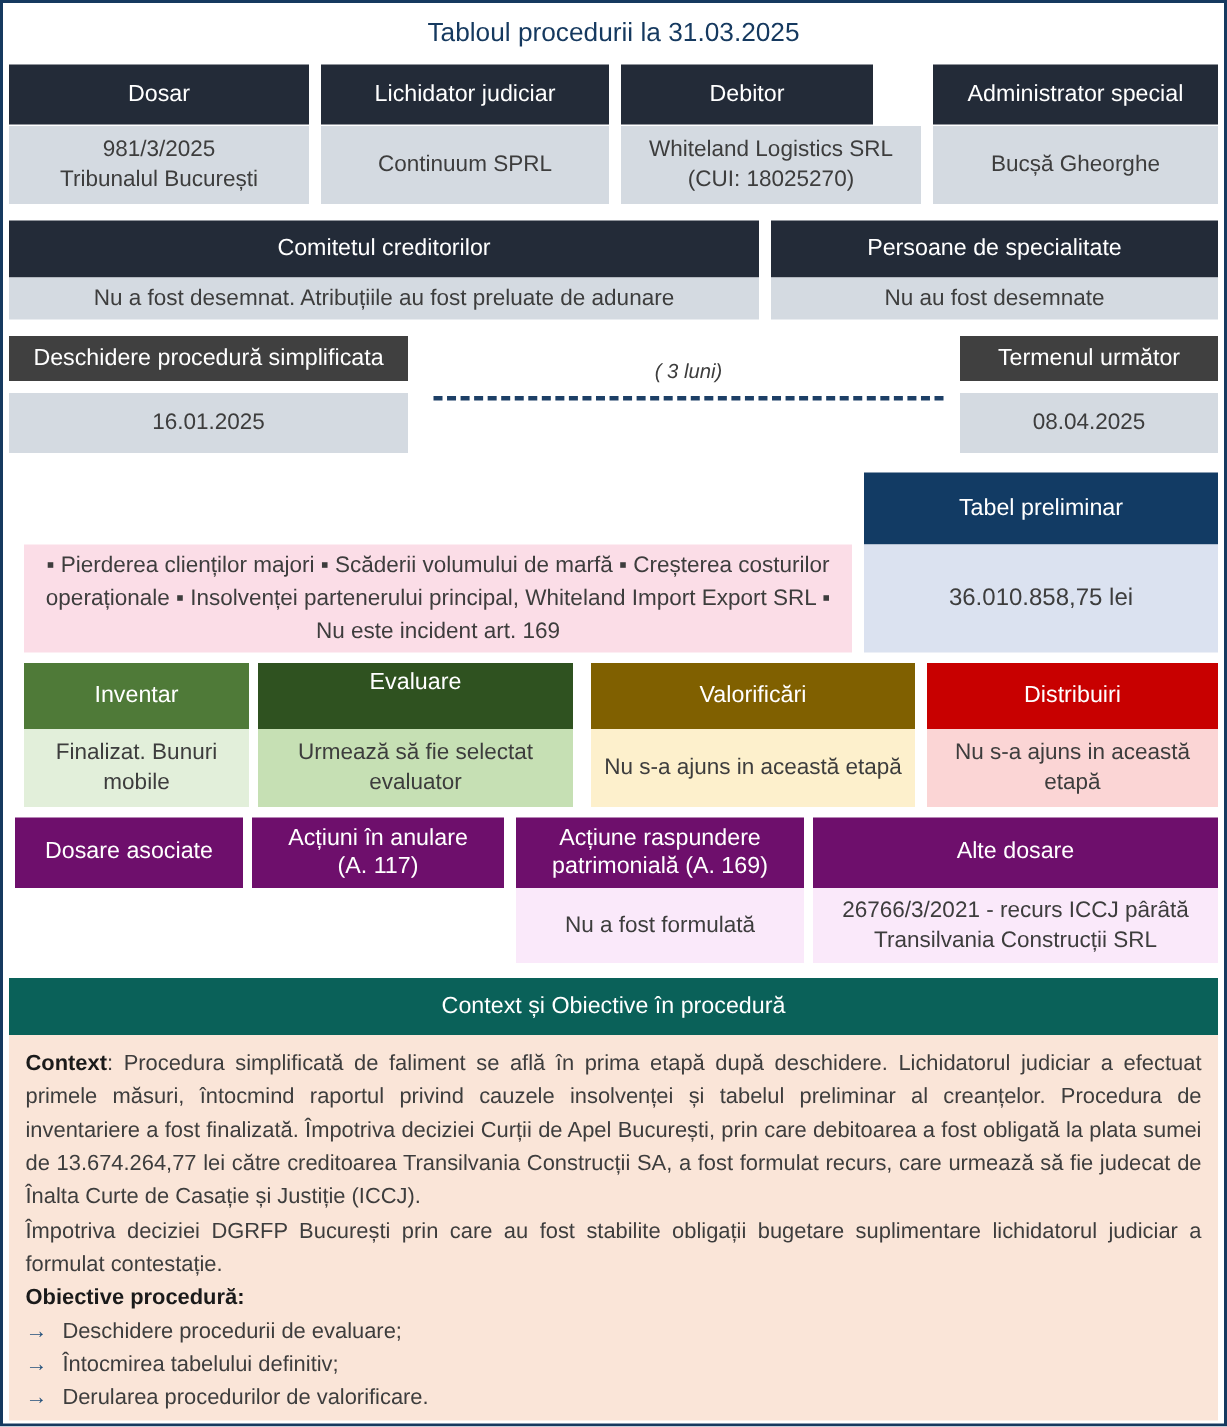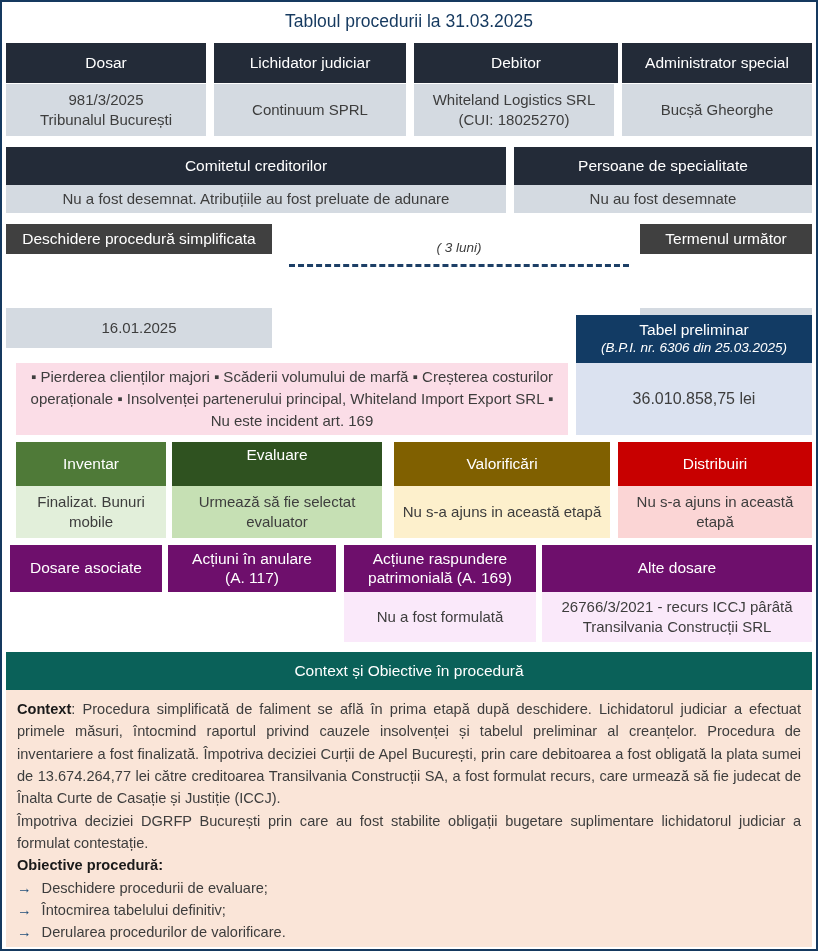--- a/index.html
+++ b/index.html
@@ -66,21 +66,21 @@
   
   .r1h { position: absolute; height: 40px; background: #232b38; top: 41px; }
   .r1b { position: absolute; background: #d4dae1; top: 82px; }
 
   
   .r2h { position: absolute; height: 38px; background: #232b38; top: 145px; }
   .r2b { position: absolute; height: 28px; background: #d4dae1; top: 183px; }
 
   
   .r3h { position: absolute; height: 30px; background: #404040; top: 222px; }
-  .r3b { position: absolute; height: 40px; background: #d4dae1; top: 260px; margin-top: 46px; }
+  .r3b { position: absolute; height: 40px; background: #d4dae1; top: 260px; }
   .dashline {
     position: absolute;
     left: 287px; top: 262px;
     width: 340px; height: 0;
     border-top: 3px dashed #1d3f66;
   }
   .luni {
     position: absolute;
     left: 287px; top: 238px;
     width: 340px;
@@ -131,21 +131,21 @@
 </style>
 </head>
 <body>
 
 <div id="board">
 
   <div class="title-bar">Tabloul procedurii la 31.03.2025</div>
 
   <div class="hd r1h" style="left:4px;width:200px">Dosar</div>
   <div class="hd r1h" style="left:212px;width:192px">Lichidator judiciar</div>
-  <div class="hd r1h" style="left:412px;width:204px">Debitor</div>
+  <div class="hd r1h" style="left:412px;width:168px">Debitor</div>
   <div class="hd r1h" style="left:620px;width:190px">Administrator special</div>
 
   <div class="bd r1b" style="left:4px;width:200px;height:52px">
     <div>
       <span class="stk">981/3/2025</span>
       <span class="stk">Tribunalul București</span>
     </div>
   </div>
   <div class="bd r1b" style="left:212px;width:192px;height:52px">
     <span>Continuum SPRL</span>
@@ -171,21 +171,20 @@
   <div class="dashline"></div>
   <div class="bd r3b" style="left:4px;width:266px">16.01.2025</div>
   <div class="bd r3b" style="left:638px;width:172px">08.04.2025</div>
 
   <div class="bd r4b concl-b" style="left:14px;width:552px">
     <span class="bd-in">▪ Pierderea clienților majori ▪ Scăderii volumului de marfă ▪ Creșterea costurilor operaționale ▪ Insolvenței partenerului principal, Whiteland Import Export SRL ▪ Nu este incident art. 169</span>
   </div>
 
   <div class="hd r4h tabel-h" style="left:574px;width:236px">
     <span>Tabel preliminar</span>
-    <span class="sub">(B.P.I. nr. 6306 din 25.03.2025)</span>
   </div>
   <div class="bd r4b tabel-b" style="left:574px;width:236px;font-size:16px">36.010.858,75 lei</div>
 
   <div class="hd r5h" style="left:14px;width:150px;height:44px;background:#4f7a38">Inventar</div>
   <div class="hd r5h" style="left:170px;width:210px;height:44px;background:#2f5220;align-items:flex-start;padding-top:4px">Evaluare</div>
   <div class="hd r5h" style="left:392px;width:216px;height:44px;background:#806000">Valorificări</div>
   <div class="hd r5h" style="left:616px;width:194px;height:44px;background:#c80000">Distribuiri</div>
 
   <div class="bd r5b" style="left:14px;width:150px;background:#e2efda">Finalizat. Bunuri mobile</div>
   <div class="bd r5b" style="left:170px;width:210px;background:#c6e0b4">Urmează să fie selectat evaluator</div>

